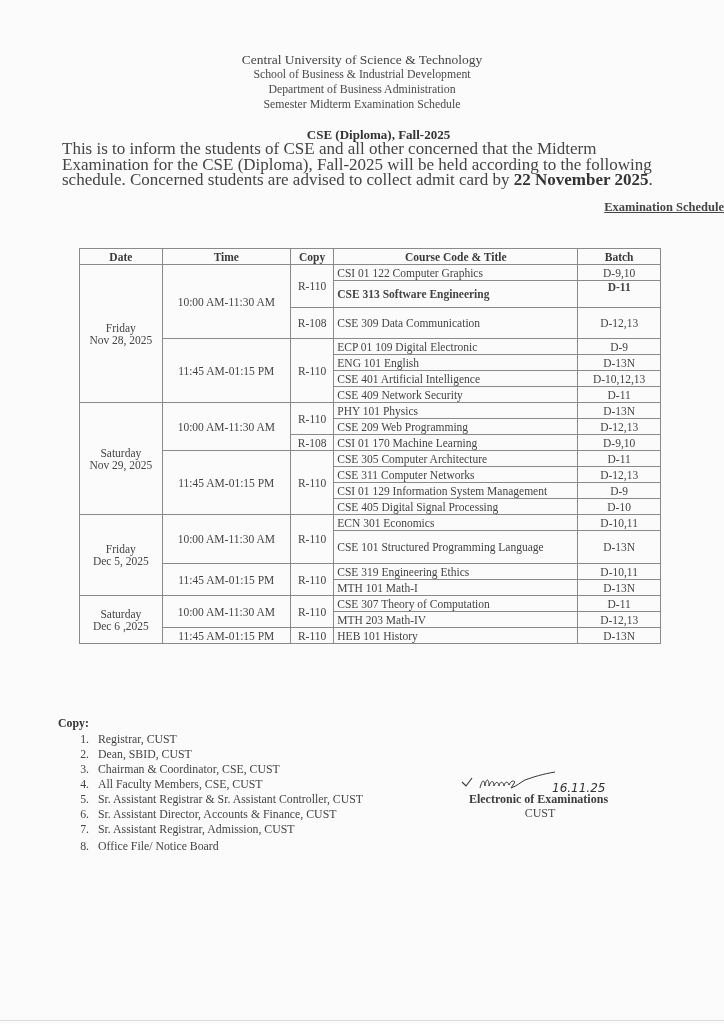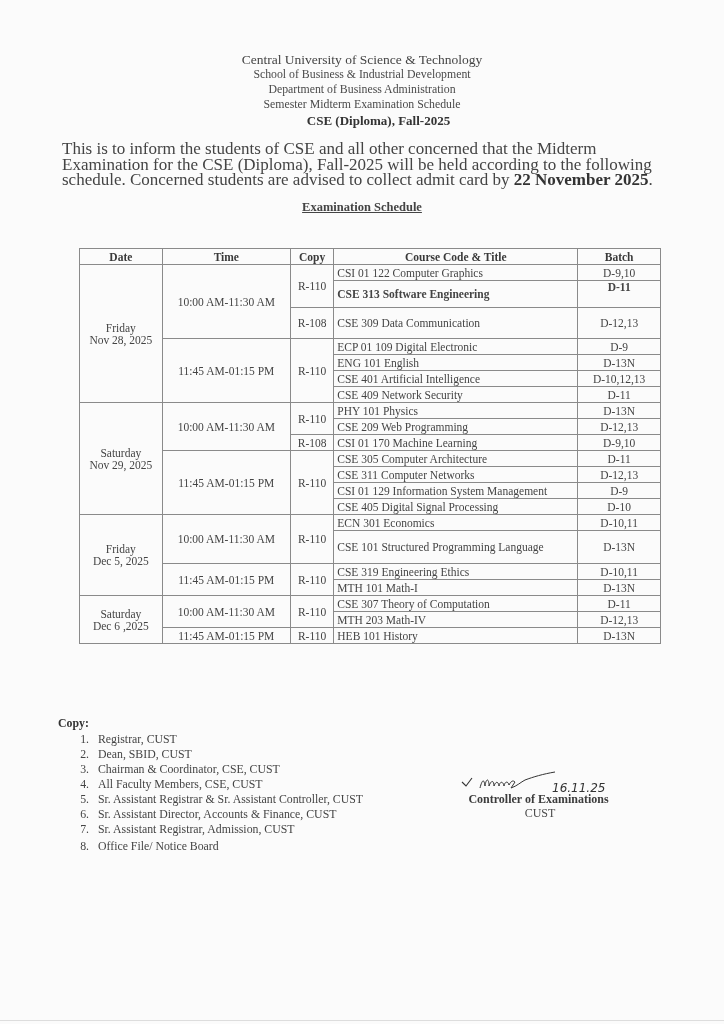--- a/index.html
+++ b/index.html
@@ -3,28 +3,28 @@
   <meta charset="utf-8">
   <style>
     html, body { margin: 0; padding: 0; }
     body {
       width: 724px; height: 1024px; background: #fbfbfb; position: relative; overflow: hidden;
       font-family: "Liberation Serif", "DejaVu Serif", serif; color: #3a3a3a;
     }
     .header { position: absolute; top: 52px; left: 0; width: 724px; text-align: center; line-height: 15px; }
     .header .l1 { font-size: 13.5px; color: #444; }
     .header .l2, .header .l3, .header .l4 { font-size: 11.8px; color: #4a4a4a; }
-    .header .l5 { font-size: 13px; font-weight: bold; color: #333; margin-top: 1px; padding-left: 33px; }
+    .header .l5 { font-size: 13px; font-weight: bold; color: #333; margin-top: 15px; padding-left: 33px; }
     .intro {
       position: absolute; top: 141px; left: 62px; width: 602px;
       font-size: 17px; line-height: 15.5px; color: #444; text-align: left;
     }
     .intro b { color: #333; }
     .sched-title {
-      position: absolute; top: 200px; left: 0; width: 724px; text-align: center;
+      position: absolute; top: 200px; left: 0; width: 724px; text-align: right;
       font-size: 12.5px; font-weight: bold; text-decoration: underline; color: #444;
     }
     table.sched {
       position: absolute; top: 248px; left: 79px; width: 582px;
       border-collapse: collapse; font-size: 11.5px; color: #444;
     }
     table.sched th, table.sched td { border: 1px solid #8a8a8a; padding: 0 3px; vertical-align: middle; }
     table.sched th { font-weight: bold; text-align: center; height: 15px; color: #3a3a3a; }
     td.c { text-align: center; }
     td.course { text-align: left; padding-left: 6px; }
@@ -211,17 +211,17 @@
 </div>
 
 <div class="sign">
   <div class="sig">
     <svg width="200" height="26" viewBox="0 0 200 26">
       <path d="M22 14 l4 4 l6 -8" fill="none" stroke="#333" stroke-width="1.1"></path>
       <path d="M40 20 c2 -8 4 -10 5 -2 c1 -8 4 -8 4 0 c2 -6 5 -6 5 0 c2 -5 4 -5 5 0 c1 -5 4 -5 5 0 c1 -5 4 -5 5 -1 c2 -4 4 -5 6 -3 l-4 6 c6 -2 10 -6 14 -8 c8 -3 18 -6 30 -8" fill="none" stroke="#333" stroke-width="1"></path>
       <text x="112" y="24" font-family="DejaVu Sans, sans-serif" font-size="12" font-style="italic" fill="#333">16.11.25</text>
     </svg>
   </div>
-  <div class="role">Controller of Examinations</div>
+  <div class="role">Electronic of Examinations</div>
   <div class="org">CUST</div>
 </div>
 
 <div class="bottom-line"></div>
 
 </body></html>

